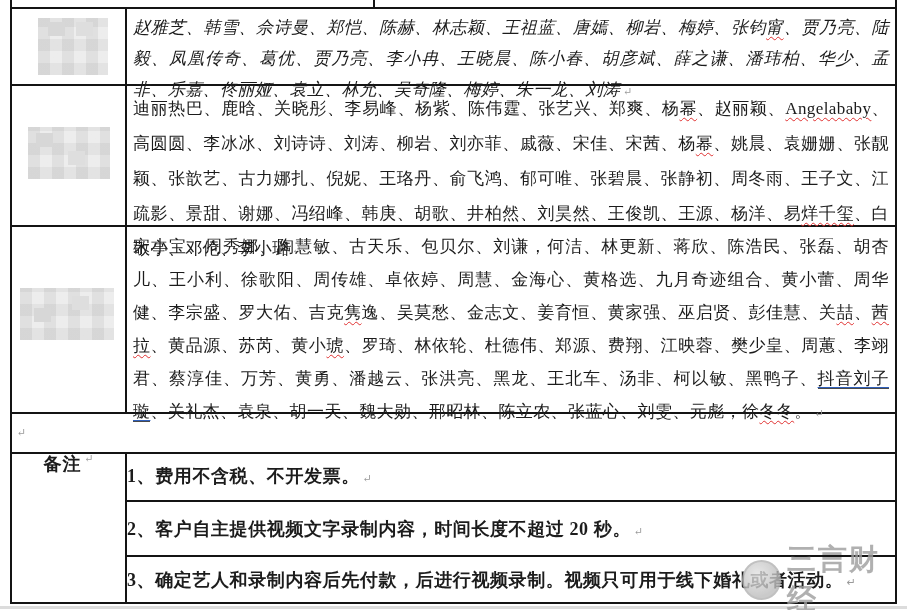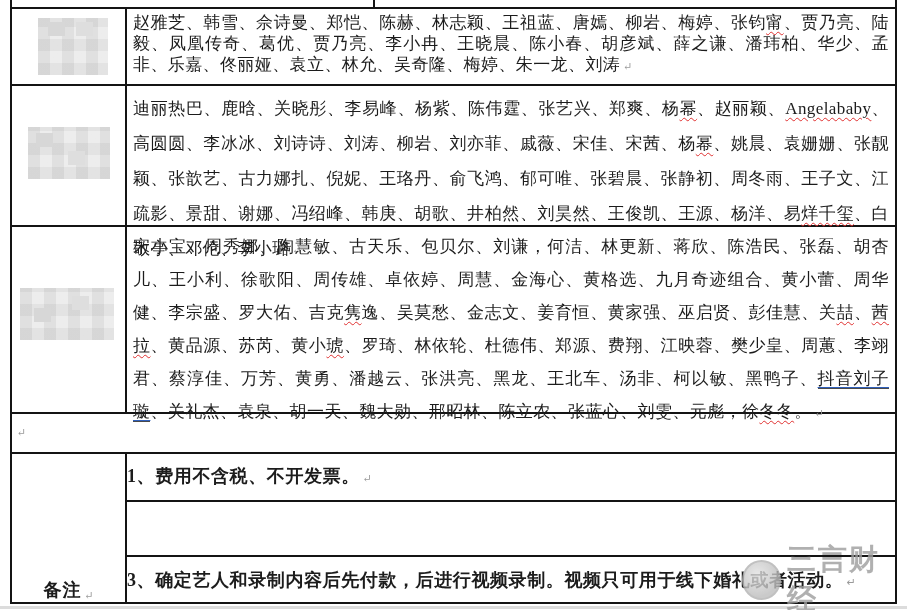--- a/index.html
+++ b/index.html
@@ -1,34 +1,34 @@
 <!DOCTYPE html>
 <html><head>
 <meta charset="utf-8">
 <style>
   html,body{margin:0;padding:0;background:#ffffff;}
   #page{position:relative;width:907px;height:610px;background:#ffffff;overflow:hidden;
         font-family:"Liberation Serif","DejaVu Serif",serif;color:#1c1c1c;}
   .line{position:absolute;background:#141414;}
   .cell{position:absolute;}
   .names{font-size:17px;text-align:justify;letter-spacing:0.4px;color:#1c1c1c;}
-  .names.r1{line-height:21px;}
+  .names.r1{line-height:31px;font-style:italic;}
   .names.r2{line-height:35px;}
   .names.r3{line-height:33px;}
   .mosaic{position:absolute;background-color:#ececec;
      background-image:
        linear-gradient(#d7d7d7,#d7d7d7),
        linear-gradient(#dedede,#dedede),
        repeating-linear-gradient(0deg, rgba(0,0,0,0.045) 0 12px, rgba(0,0,0,0) 12px 24px),
        repeating-linear-gradient(90deg, rgba(0,0,0,0.05) 0 12px, rgba(255,255,255,0.05) 12px 24px);
      background-repeat:no-repeat,no-repeat,repeat,repeat;
      background-size:17px 14px,17px 14px,auto,auto;
      background-position:10px 4px,38px 4px,0 0,0 0;
      filter:blur(0.4px);}
-  .remark-label{display:flex;align-items:flex-end;justify-content:center;
+  .remark-label{display:flex;align-items:flex-start;justify-content:center;
      font-size:18px;font-weight:700;letter-spacing:1px;border-radius:20px;}
   .remark-item{display:flex;align-items:center;font-size:18px;font-weight:700;
      letter-spacing:0.6px;}
   .pilcrow{font-size:11px;color:#9a9a9a;font-weight:400;margin-left:3px;letter-spacing:0;}
   .sq{text-decoration:underline;text-decoration-style:wavy;text-decoration-color:#e03131;
       text-decoration-thickness:1px;text-underline-offset:3px;}
   .bl{text-decoration:underline;text-decoration-color:#2f5fbb;text-underline-offset:3px;
       border-bottom:1px solid #4a4a4a;}
   #watermark{position:absolute;left:742px;top:540px;display:flex;align-items:center;
       z-index:6;opacity:0.8;}
@@ -74,20 +74,23 @@
   </div>
 
   <div class="cell remark-label" style="left:12px;top:452px;width:113px;height:150px;">
     <span>备注</span>
       <span class="pilcrow">↵</span>
   </div>
 
   <div class="cell remark-item" style="left:127px;top:452px;width:758px;height:48px;">
     <span>1、费用不含税、不开发票。<span class="pilcrow">↵</span></span>
   </div>
+  <div class="cell remark-item" style="left:127px;top:502px;width:758px;height:53px;">
+    <span>2、客户自主提供视频文字录制内容，时间长度不超过 20 秒。<span class="pilcrow">↵</span></span>
+  </div>
   <div class="cell remark-item" style="left:127px;top:557px;width:758px;height:45px;font-family:Liberation Serif, serif;">
     <span>3、确定艺人和录制内容后先付款，后进行视频录制。视频只可用于线下婚礼或者活动。<span class="pilcrow">↵</span></span>
   </div>
 
   <div id="watermark">
     <div id="wm-logo"></div>
     <div id="wm-text">三言财经</div>
   </div>
 
   <div id="bottom-strip"></div>

